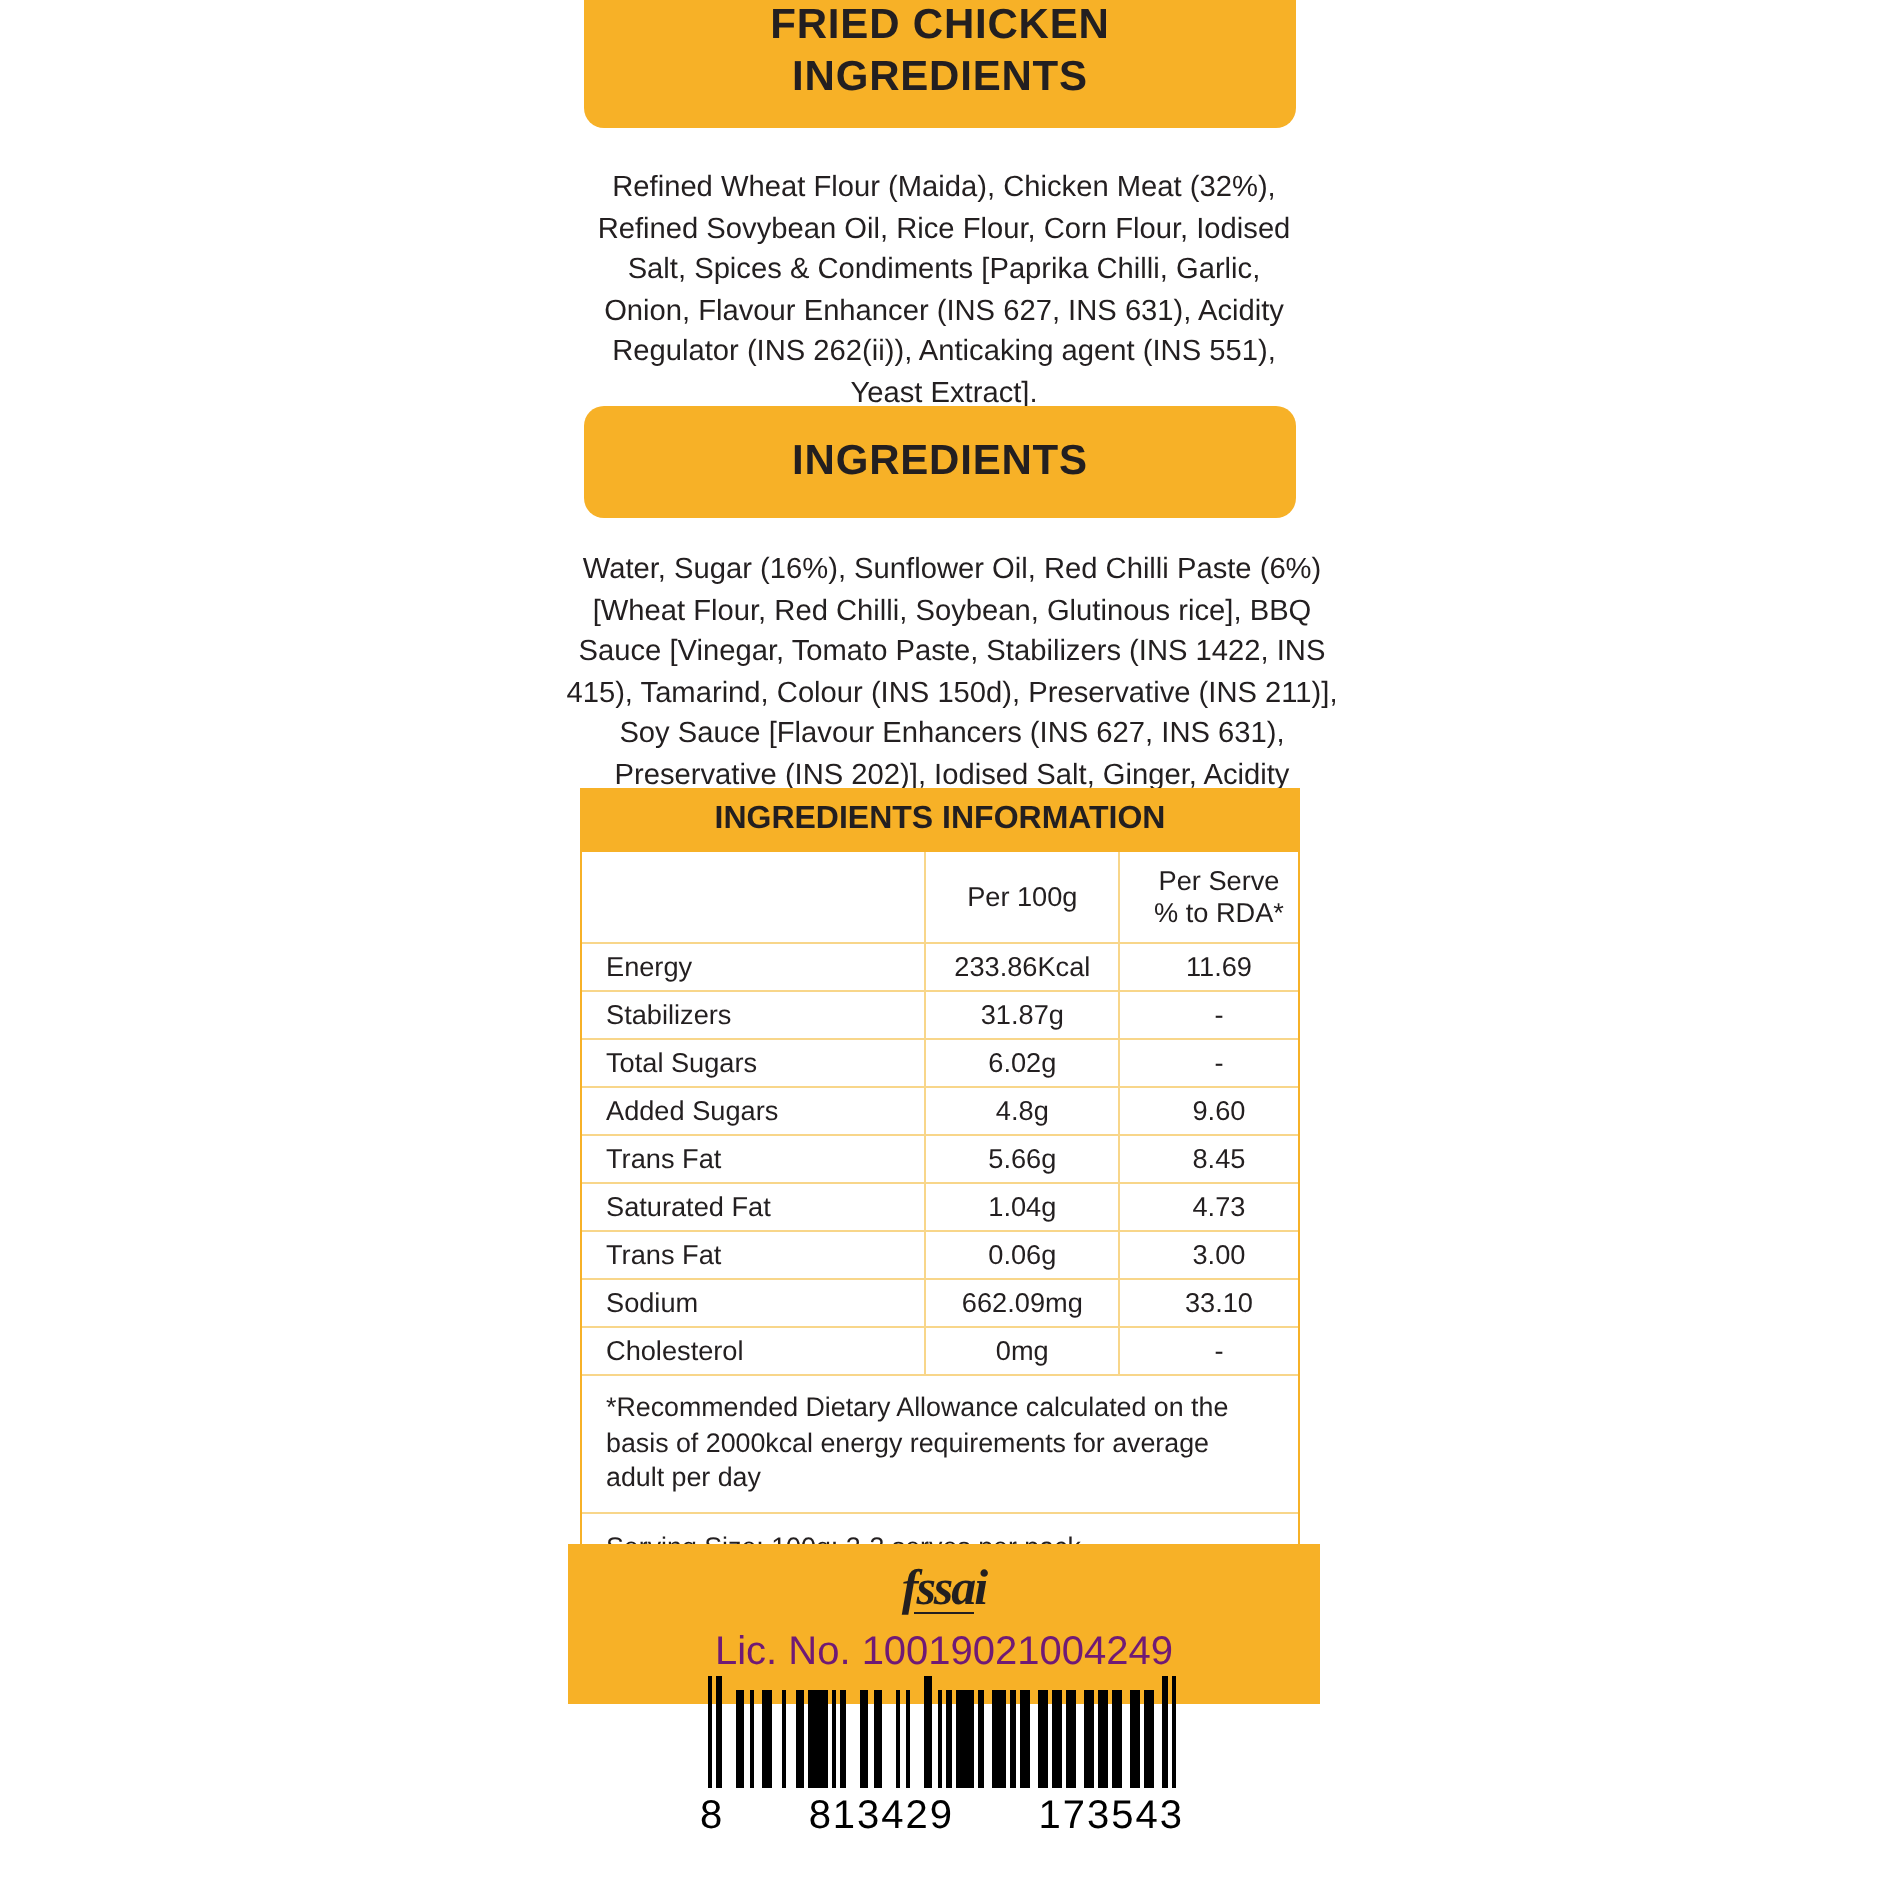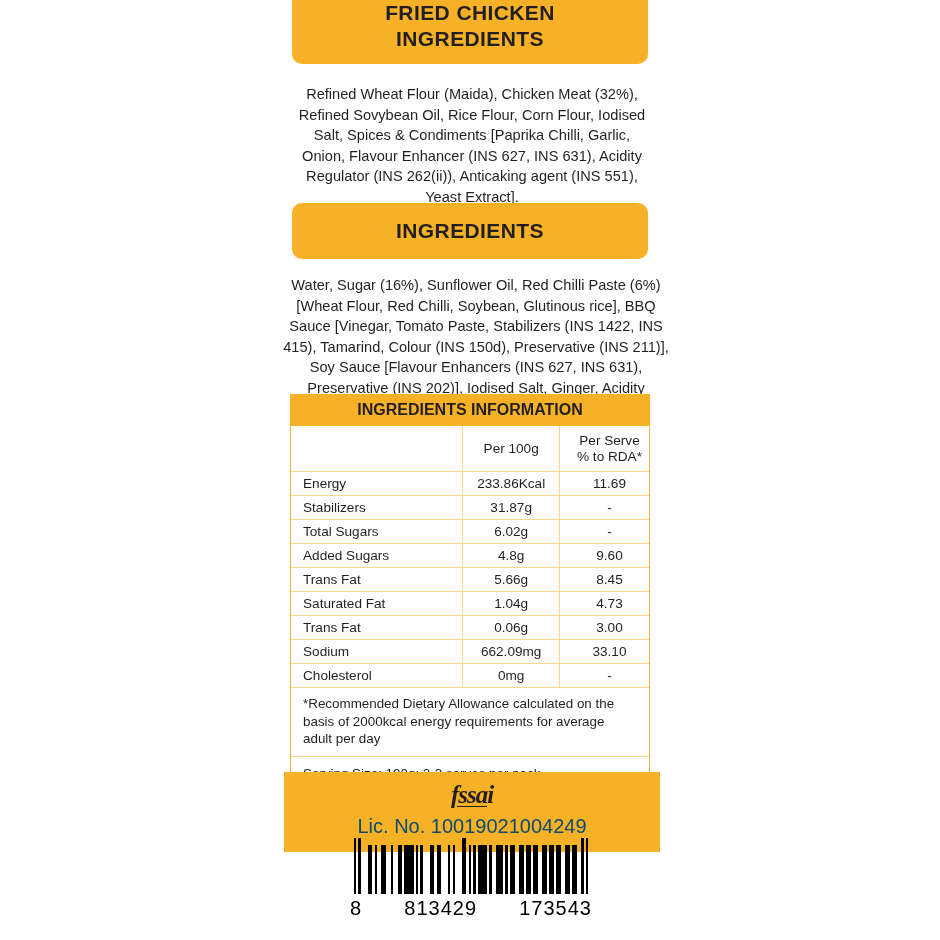--- a/index.html
+++ b/index.html
@@ -170,21 +170,21 @@
     position: absolute;
     left: 6px;
     right: 6px;
     bottom: 2px;
     height: 1.5px;
     background: #231f20;
   }
   #fssai-lic {
     font-size: 20px;
     line-height: 24px;
-    color: #0c4a6e;
+    color: #701a75;
     padding-top: 5px;
   }
 
   
   #barcode-wrap {
     position: absolute;
     left: 346px;
     top: 838px;
     width: 250px;
     text-align: center;

